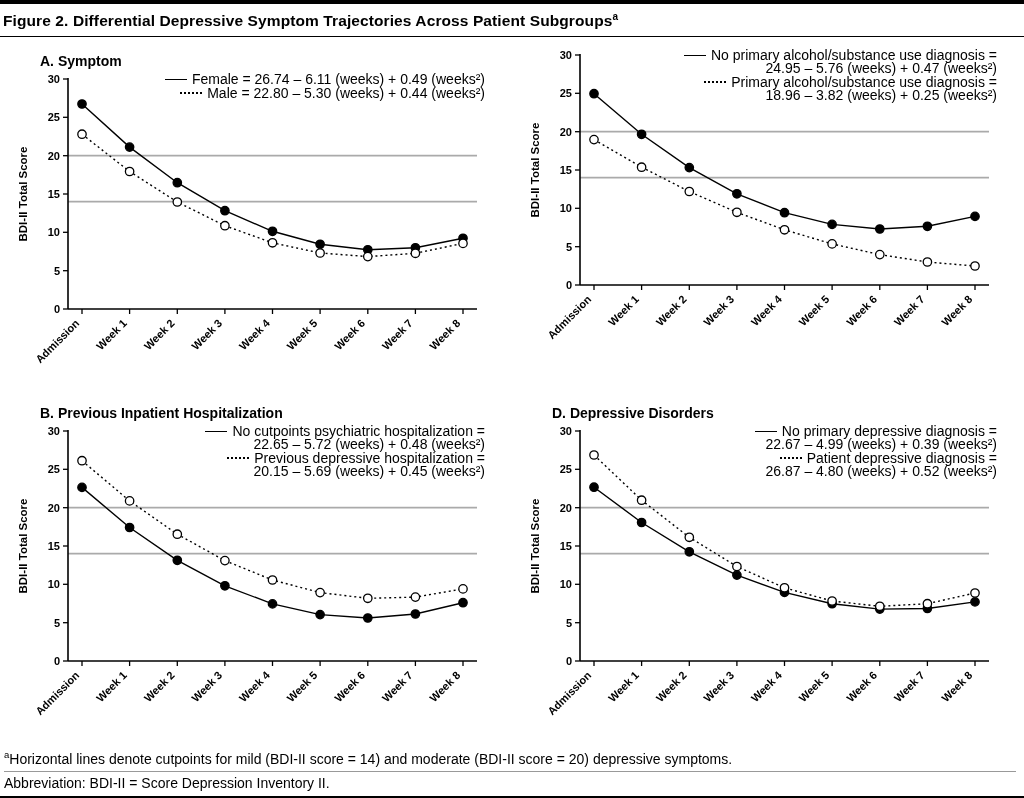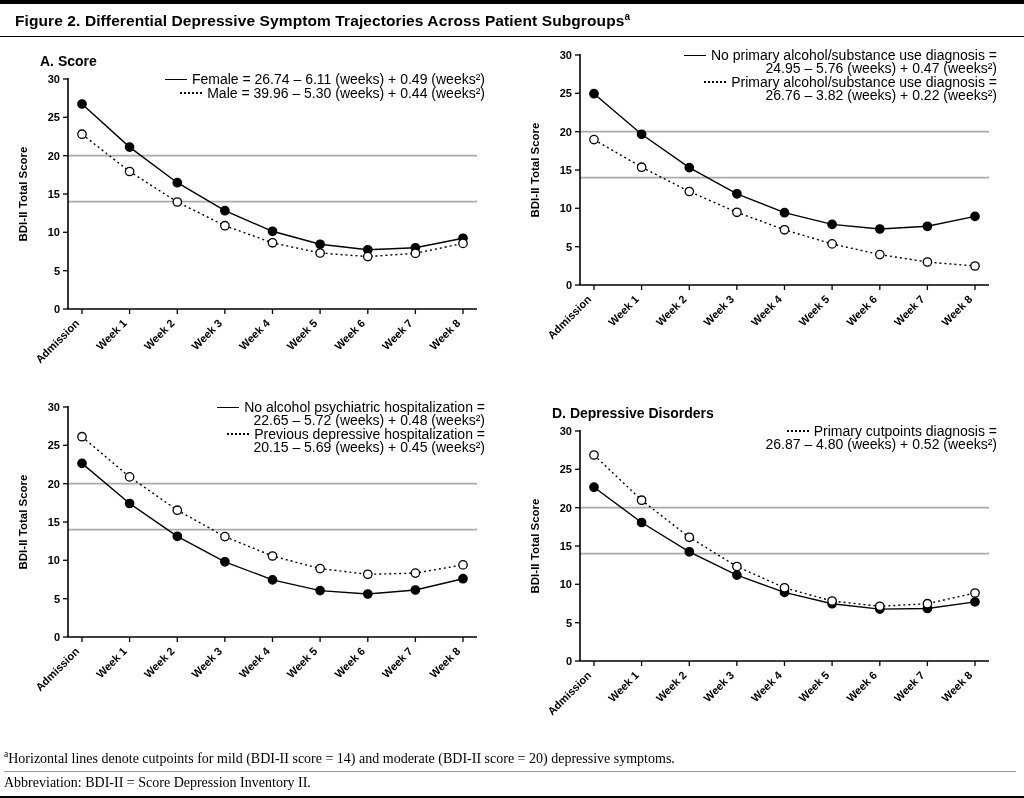--- a/index.html
+++ b/index.html
@@ -8,21 +8,21 @@
     background: #fff;
     color: #000;
     font-family: "Liberation Sans", sans-serif;
     position: relative;
     overflow: hidden;
   }
   .top-rule { height: 4px; background: #000; }
   .fig-title {
     font-size: 15.5px;
     font-weight: bold;
-    padding: 7px 10px 6px 15px;
+    padding: 7px 10px 6px 3px;
     letter-spacing: 0.1px;
   }
   .fig-title sup { font-size: 10px; }
   .title-rule { height: 1px; background: #000; }
   .grid { display: grid; grid-template-columns: 512px 512px; }
   .panel { padding: 10px 0 0 14px; }
   .panel-title { font-size: 14px; font-weight: bold; margin: 6px 0 2px 26px; }
   .chart-holder { position: relative; width: 475px; height: 318px; }
   .legend {
     position: absolute; top: 2px; right: 4px;
@@ -35,41 +35,41 @@
     display: inline-block; width: 22px;
     vertical-align: middle; margin-right: 5px;
     position: relative; top: -1px;
   }
   .sample.solid { border-top: 1.5px solid #000; }
   .sample.dotted { border-top: 2px dotted #000; }
   svg { display: block; }
   svg text.tick { font-size: 11px; font-weight: bold; font-family: "Liberation Sans", sans-serif; }
   svg text.axis-label { font-size: 11.5px; font-weight: bold; font-family: "Liberation Sans", sans-serif; }
   .footnotes {
-    font-family: Liberation Serif, serif;
+    font-family: Liberation Sans, sans-serif;
     font-size: 14px;
     padding: 8px 8px 0 4px;
   }
   .footnotes sup { font-size: 9.5px; }
   .foot-rule { height: 1px; background: #999; margin: 4px 0 3px 0; }
   .bottom-rule { height: 8px; background: #000; margin-top: 5px; }
 </style>
 </head>
 <body>
 
 <div class="top-rule"></div>
 
 <div class="fig-title"><span>Figure 2. Differential Depressive Symptom Trajectories Across Patient Subgroups</span><sup>a</sup></div>
 
 <div class="title-rule"></div>
 
 <div class="grid">
 
   <div class="panel">
-    <div class="panel-title">A. Score</div>
+    <div class="panel-title">A. Symptom</div>
     <div class="chart-holder">
         <svg width="475" height="318" viewBox="0 0 475 318">
           <line x1="54" y1="130.7" x2="463" y2="130.7" stroke="#aaaaaa" stroke-width="1.8"></line>
           <line x1="54" y1="84.7" x2="463" y2="84.7" stroke="#aaaaaa" stroke-width="1.8"></line>
           <line x1="54" y1="7" x2="54" y2="238" stroke="#000" stroke-width="1.6"></line>
           <line x1="54" y1="238" x2="463" y2="238" stroke="#000" stroke-width="1.6"></line>
           <line x1="49" y1="238.0" x2="54" y2="238.0" stroke="#000" stroke-width="1.3"></line>
           <text class="tick" x="46" y="242.0" text-anchor="end">0</text>
           <line x1="49" y1="199.7" x2="54" y2="199.7" stroke="#000" stroke-width="1.3"></line>
           <text class="tick" x="46" y="203.7" text-anchor="end">5</text>
@@ -121,21 +121,21 @@
           <circle cx="353.8" cy="185.6" r="4.2" fill="#ffffff" stroke="#000000" stroke-width="1.3"></circle>
           <circle cx="401.4" cy="182.3" r="4.2" fill="#ffffff" stroke="#000000" stroke-width="1.3"></circle>
           <circle cx="449.0" cy="172.4" r="4.2" fill="#ffffff" stroke="#000000" stroke-width="1.3"></circle>
           <text class="axis-label" transform="rotate(-90)" x="-123" y="13" text-anchor="middle">BDI-II Total Score</text>
         </svg>
       <div class="legend">
           <div class="legend-entry">
             <div class="legend-line"><span class="sample solid"></span><span>Female = 26.74 – 6.11 (weeks) + 0.49 (weeks²)</span></div>
           </div>
           <div class="legend-entry">
-            <div class="legend-line"><span class="sample dotted"></span><span>Male = 39.96 – 5.30 (weeks) + 0.44 (weeks²)</span></div>
+            <div class="legend-line"><span class="sample dotted"></span><span>Male = 22.80 – 5.30 (weeks) + 0.44 (weeks²)</span></div>
           </div>
         </div>
     </div>
   </div>
 
   <div class="panel">
     <div class="chart-holder">
         <svg width="475" height="318" viewBox="0 0 475 318">
           <line x1="54" y1="130.7" x2="463" y2="130.7" stroke="#aaaaaa" stroke-width="1.8"></line>
           <line x1="54" y1="84.7" x2="463" y2="84.7" stroke="#aaaaaa" stroke-width="1.8"></line>
@@ -195,27 +195,28 @@
           <circle cx="449.0" cy="219.0" r="4.2" fill="#ffffff" stroke="#000000" stroke-width="1.3"></circle>
           <text class="axis-label" transform="rotate(-90)" x="-123" y="13" text-anchor="middle">BDI-II Total Score</text>
         </svg>
       <div class="legend">
           <div class="legend-entry">
             <div class="legend-line"><span class="sample solid"></span><span>No primary alcohol/substance use diagnosis =</span></div>
             <div class="legend-line"><span>24.95 – 5.76 (weeks) + 0.47 (weeks²)</span></div>
           </div>
           <div class="legend-entry">
             <div class="legend-line"><span class="sample dotted"></span><span>Primary alcohol/substance use diagnosis =</span></div>
-            <div class="legend-line"><span>26.76 – 3.82 (weeks) + 0.22 (weeks²)</span></div>
+            <div class="legend-line"><span>18.96 – 3.82 (weeks) + 0.25 (weeks²)</span></div>
           </div>
         </div>
     </div>
   </div>
 
   <div class="panel">
+    <div class="panel-title">B. Previous Inpatient Hospitalization</div>
     <div class="chart-holder">
         <svg width="475" height="318" viewBox="0 0 475 318">
           <line x1="54" y1="130.7" x2="463" y2="130.7" stroke="#aaaaaa" stroke-width="1.8"></line>
           <line x1="54" y1="84.7" x2="463" y2="84.7" stroke="#aaaaaa" stroke-width="1.8"></line>
           <line x1="54" y1="7" x2="54" y2="238" stroke="#000" stroke-width="1.6"></line>
           <line x1="54" y1="238" x2="463" y2="238" stroke="#000" stroke-width="1.6"></line>
           <line x1="49" y1="238.0" x2="54" y2="238.0" stroke="#000" stroke-width="1.3"></line>
           <text class="tick" x="46" y="242.0" text-anchor="end">0</text>
           <line x1="49" y1="199.7" x2="54" y2="199.7" stroke="#000" stroke-width="1.3"></line>
           <text class="tick" x="46" y="203.7" text-anchor="end">5</text>
@@ -264,21 +265,21 @@
           <circle cx="210.9" cy="137.6" r="4.2" fill="#ffffff" stroke="#000000" stroke-width="1.3"></circle>
           <circle cx="258.5" cy="157.0" r="4.2" fill="#ffffff" stroke="#000000" stroke-width="1.3"></circle>
           <circle cx="306.1" cy="169.6" r="4.2" fill="#ffffff" stroke="#000000" stroke-width="1.3"></circle>
           <circle cx="353.8" cy="175.3" r="4.2" fill="#ffffff" stroke="#000000" stroke-width="1.3"></circle>
           <circle cx="401.4" cy="174.1" r="4.2" fill="#ffffff" stroke="#000000" stroke-width="1.3"></circle>
           <circle cx="449.0" cy="165.9" r="4.2" fill="#ffffff" stroke="#000000" stroke-width="1.3"></circle>
           <text class="axis-label" transform="rotate(-90)" x="-123" y="13" text-anchor="middle">BDI-II Total Score</text>
         </svg>
       <div class="legend">
           <div class="legend-entry">
-            <div class="legend-line"><span class="sample solid"></span><span>No alcohol psychiatric hospitalization =</span></div>
+            <div class="legend-line"><span class="sample solid"></span><span>No cutpoints psychiatric hospitalization =</span></div>
             <div class="legend-line"><span>22.65 – 5.72 (weeks) + 0.48 (weeks²)</span></div>
           </div>
           <div class="legend-entry">
             <div class="legend-line"><span class="sample dotted"></span><span>Previous depressive hospitalization =</span></div>
             <div class="legend-line"><span>20.15 – 5.69 (weeks) + 0.45 (weeks²)</span></div>
           </div>
         </div>
     </div>
   </div>
 
@@ -339,21 +340,25 @@
           <circle cx="210.9" cy="143.5" r="4.2" fill="#ffffff" stroke="#000000" stroke-width="1.3"></circle>
           <circle cx="258.5" cy="164.8" r="4.2" fill="#ffffff" stroke="#000000" stroke-width="1.3"></circle>
           <circle cx="306.1" cy="178.0" r="4.2" fill="#ffffff" stroke="#000000" stroke-width="1.3"></circle>
           <circle cx="353.8" cy="183.3" r="4.2" fill="#ffffff" stroke="#000000" stroke-width="1.3"></circle>
           <circle cx="401.4" cy="180.7" r="4.2" fill="#ffffff" stroke="#000000" stroke-width="1.3"></circle>
           <circle cx="449.0" cy="170.0" r="4.2" fill="#ffffff" stroke="#000000" stroke-width="1.3"></circle>
           <text class="axis-label" transform="rotate(-90)" x="-123" y="13" text-anchor="middle">BDI-II Total Score</text>
         </svg>
       <div class="legend">
           <div class="legend-entry">
-            <div class="legend-line"><span class="sample dotted"></span><span>Primary cutpoints diagnosis =</span></div>
+            <div class="legend-line"><span class="sample solid"></span><span>No primary depressive diagnosis =</span></div>
+            <div class="legend-line"><span>22.67 – 4.99 (weeks) + 0.39 (weeks²)</span></div>
+          </div>
+          <div class="legend-entry">
+            <div class="legend-line"><span class="sample dotted"></span><span>Patient depressive diagnosis =</span></div>
             <div class="legend-line"><span>26.87 – 4.80 (weeks) + 0.52 (weeks²)</span></div>
           </div>
         </div>
     </div>
   </div>
 
 </div>
 
 <div class="footnotes">
   <p><sup>a</sup><span>Horizontal lines denote cutpoints for mild (BDI-II score = 14) and moderate (BDI-II score = 20) depressive symptoms.</span></p>

